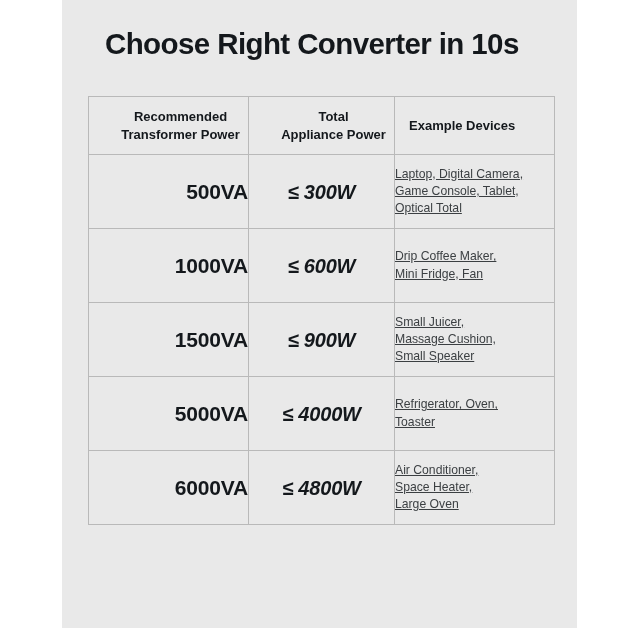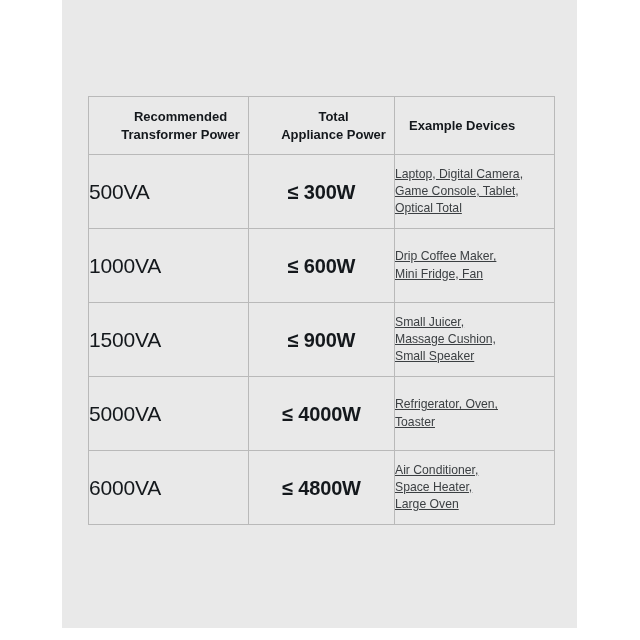--- a/index.html
+++ b/index.html
@@ -75,54 +75,56 @@
   .hdr-cell.left {
     text-align: left;
     padding-left: 14px;
   }
 
   
   .data-row td {
     height: 73px;
   }
   .cell-va {
-    text-align: left;
+    text-align: right;
     font-size: 21px;
-    font-weight: 400;
+    font-weight: 700;
     letter-spacing: -0.2px;
     color: #14181c;
     line-height: 1.1;
   }
   .cell-w {
     text-align: center;
     font-size: 20px;
     font-weight: 700;
     letter-spacing: -0.2px;
     color: #14181c;
     line-height: 1.1;
+    font-style: italic;
   }
   .cell-devices {
     text-align: left;
     padding: 0 10px 0 14px;
     font-size: 12.2px;
     font-weight: 400;
     color: #3b3f42;
     line-height: 1.42;
     text-decoration: underline;
   }
   .cell-devices .dev-line {
     display: block;
     white-space: nowrap;
   }
 </style>
 </head>
 <body>
 
 <div class="canvas">
 
+  <div class="page-title">Choose Right Converter in 10s</div>
 
   <table class="power-table">
     <colgroup>
       <col class="c1">
         <col class="c2">
         <col class="c3">
     </colgroup>
     <thead>
       <tr class="hdr-row">
         <th class="hdr-cell">

